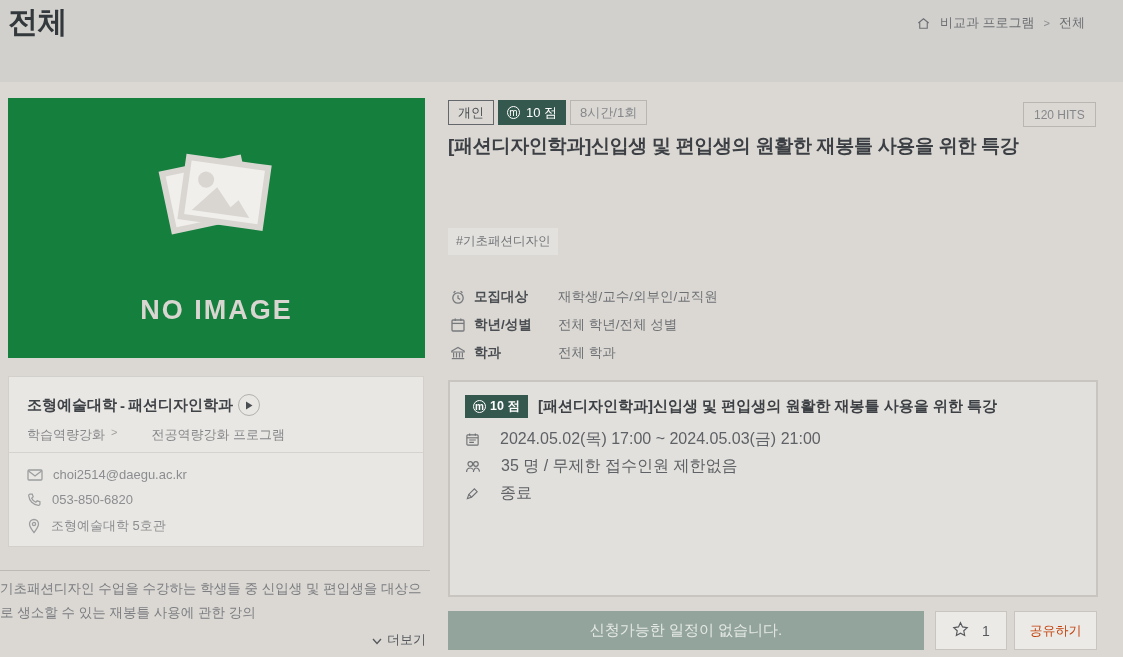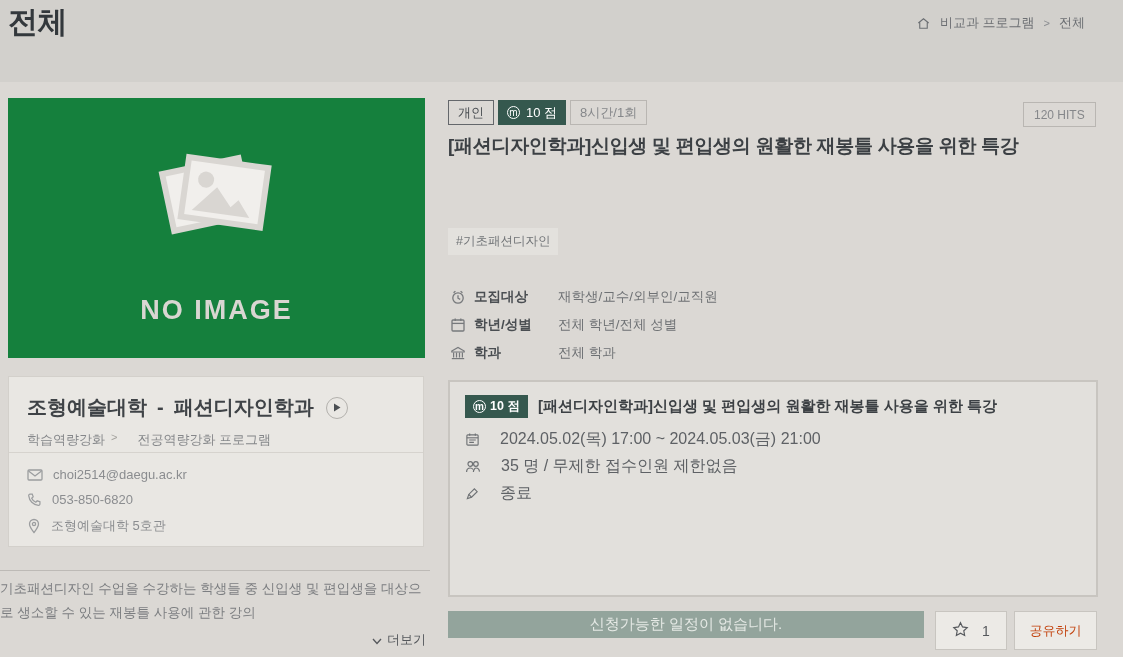--- a/index.html
+++ b/index.html
@@ -14,25 +14,25 @@
   .breadcrumb .bc-sep { color:#8a8d90; font-size:11px; }
   .breadcrumb svg { display:block; }
 
   
   .no-image { position:absolute; left:8px; top:98px; width:417px; height:260px; background:#15803d; }
   .no-image svg { position:absolute; left:50%; top:42px; transform:translateX(-50%); }
   .no-image-text { position:absolute; left:0; right:0; top:197px; text-align:center; font-size:27px; font-weight:bold; color:#d9d6d2; letter-spacing:2px; }
 
   .org-card { position:absolute; left:8px; top:376px; width:416px; height:171px; background:#e9e7e3; border:1px solid #d3d0cb; }
   .org-top { padding:17px 18px 0 18px; height:75px; }
-  .org-title { display:flex; align-items:center; gap:10px; font-size:20px; font-weight:bold; color:#3f4347; }
+  .org-title { display:flex; align-items:center; gap:3px; font-size:15px; font-weight:bold; color:#3f4347; }
   .play-btn { width:22px; height:22px; border-radius:50%; border:1px solid #b3b1ad; background:transparent; display:inline-flex; align-items:center; justify-content:center; cursor:pointer; margin-left:2px; }
   .org-category { margin-top:10px; font-size:13px; color:#85878a; display:flex; align-items:flex-start; gap:6px; }
   .org-category .cat-sep { font-size:11px; color:#a3a19d; }
-  .org-category .cat-child { margin-left:14px; }
+  .org-category .cat-child { margin-left:28px; }
   .org-contact { border-top:1px solid #d6d3ce; padding:14px 18px 0 18px; }
   .contact-row { display:flex; align-items:center; gap:10px; font-size:13px; color:#8b8d90; margin-bottom:10px; }
   .contact-row svg { flex:0 0 auto; display:block; }
 
   .description { position:absolute; left:0; top:570px; width:430px; border-top:1px solid #bdbab6; padding-top:6px; }
   .description p { font-size:13.5px; color:#7c7e81; line-height:24px; }
   .more-btn { position:absolute; right:4px; top:60px; background:none; border:none; font-size:13px; color:#55585c; display:flex; align-items:center; gap:5px; cursor:pointer; font-family:inherit; }
 
   
   .badge-row { position:absolute; left:448px; top:100px; display:flex; align-items:flex-end; }
@@ -54,21 +54,21 @@
   .info-label { font-size:13.5px; font-weight:bold; color:#4a4e52; margin-left:8px; width:78px; }
   .info-value { font-size:13.5px; color:#6e7174; margin-left:6px; }
 
   .schedule-card { position:absolute; left:448px; top:380px; width:650px; height:217px; background:#e2e0dc; border:2px solid #c8c5c0; padding:13px 15px; }
   .sch-head { display:flex; align-items:center; gap:10px; margin-bottom:11px; }
   .sch-badge { display:inline-flex; align-items:center; gap:4px; background:#35584e; color:#fff; font-size:12.5px; font-weight:bold; height:23px; padding:0 8px; flex:0 0 auto; }
   .sch-title { font-size:15px; font-weight:bold; color:#3c4044; }
   .sch-row { display:flex; align-items:center; gap:20px; font-size:16px; color:#5e6165; margin-bottom:6px; }
   .sch-row svg { flex:0 0 auto; display:block; }
 
-  .apply-btn { position:absolute; left:448px; top:611px; width:476px; height:27px; background:#93a49c; border:none; color:#e5e9e5; font-size:15px; cursor:pointer; font-family:inherit; }
+  .apply-btn { position:absolute; left:448px; top:611px; width:476px; height:39px; background:#93a49c; border:none; color:#e5e9e5; font-size:15px; cursor:pointer; font-family:inherit; }
   .fav-btn { position:absolute; left:935px; top:611px; width:72px; height:39px; background:#eceae6; border:1px solid #c8c5c0; display:flex; align-items:center; justify-content:center; gap:13px; font-size:14px; color:#55585c; cursor:pointer; font-family:inherit; }
   .share-btn { position:absolute; left:1014px; top:611px; width:83px; height:39px; background:#eceae6; border:1px solid #c8c5c0; font-size:13px; color:#c2410c; cursor:pointer; font-family:inherit; }
 </style>
 </head>
 <body>
 
 <div class="page">
 
   <div class="header">
     <h1 class="page-title">전체</h1>

